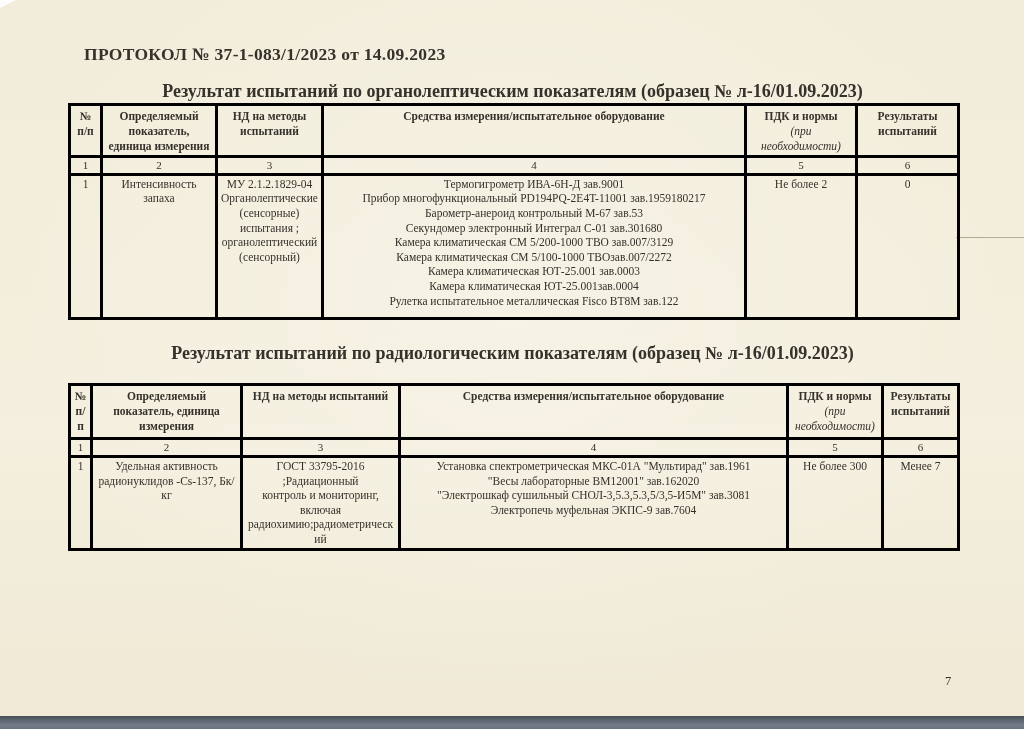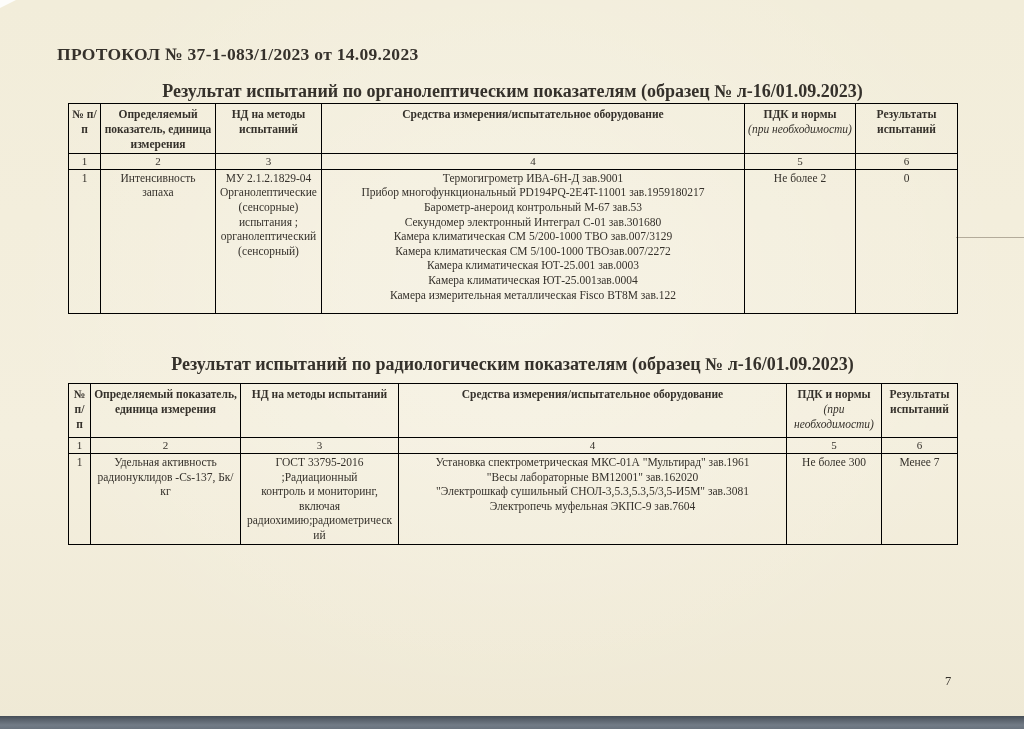--- a/index.html
+++ b/index.html
@@ -16,34 +16,34 @@
     position:absolute;left:0;top:0;width:1024px;height:724px;
     background:#f3eedc;
     background-image:radial-gradient(ellipse at 50% 40%, rgba(255,255,255,.25), rgba(0,0,0,0) 70%),
                      linear-gradient(180deg,#f2edda 0%,#f4efde 60%,#efe9d5 100%);
     clip-path:polygon(0 0,1024px 0,1024px 723px,0 716px);
   }
   .corner-sliver{position:absolute;left:0;top:0;width:16px;height:8px;background:#fdfdfb;
     clip-path:polygon(0 0,100% 0,0 100%);}
   .artifact-line{position:absolute;height:1px;background:rgba(115,104,88,.5);}
 
-  .doc-title{position:absolute;left:57px;top:44px;width:700px;
+  .doc-title{position:absolute;left:84px;top:44px;width:700px;
     font-size:17.5px;font-weight:bold;letter-spacing:.3px;font-family:Liberation Serif, serif;}
   .table-caption{position:absolute;left:68px;width:889px;text-align:center;
     font-size:18px;font-weight:bold;}
   .cap1{top:81px;}
-  .cap2{top:354px;}
+  .cap2{top:343px;}
 
   table.doc-table{position:absolute;left:68px;width:889px;
     border-collapse:collapse;table-layout:fixed;
     font-size:11.5px;line-height:1.27;}
   .t1{top:103px;}
   .t2{top:383px;}
   table.doc-table th, table.doc-table td{
-    border:1px solid #000000;padding:1px 3px;vertical-align:top;text-align:center;
+    border:3px solid #000000;padding:1px 3px;vertical-align:top;text-align:center;
     overflow:hidden;
   }
   table.doc-table th{font-weight:bold;line-height:1.3;}
   tr.head-row th{vertical-align:top;padding-top:3px;}
   tr.nums-row td{height:15px;line-height:15px;padding:0 3px;font-size:11px;}
   .norm-note{font-weight:normal;font-style:italic;}
   .cell-lines div{white-space:nowrap;}
   .page-number{position:absolute;left:936px;top:674px;width:24px;text-align:center;font-size:12.5px;}
 </style>
 </head>
@@ -102,21 +102,21 @@
         </td>
       <td class="cell-lines">
           <div>Термогигрометр ИВА-6Н-Д зав.9001</div>
           <div>Прибор многофункциональный PD194PQ-2E4T-11001 зав.1959180217</div>
           <div>Барометр-анероид контрольный М-67 зав.53</div>
           <div>Секундомер электронный Интеграл С-01 зав.301680</div>
           <div>Камера климатическая СМ 5/200-1000 ТВО зав.007/3129</div>
           <div>Камера климатическая СМ 5/100-1000 ТВОзав.007/2272</div>
           <div>Камера климатическая ЮТ-25.001 зав.0003</div>
           <div>Камера климатическая ЮТ-25.001зав.0004</div>
-          <div>Камера измерительная металлическая Fisco BT8M зав.122</div>
+          <div>Рулетка испытательное металлическая Fisco BT8M зав.122</div>
         </td>
       <td>Не более 2</td>
       <td>0</td>
     </tr>
   </tbody>
 </table>
 
 <div class="table-caption cap2">Результат испытаний по радиологическим показателям (образец № л-16/01.09.2023)</div>
 
 <table class="doc-table t2">

